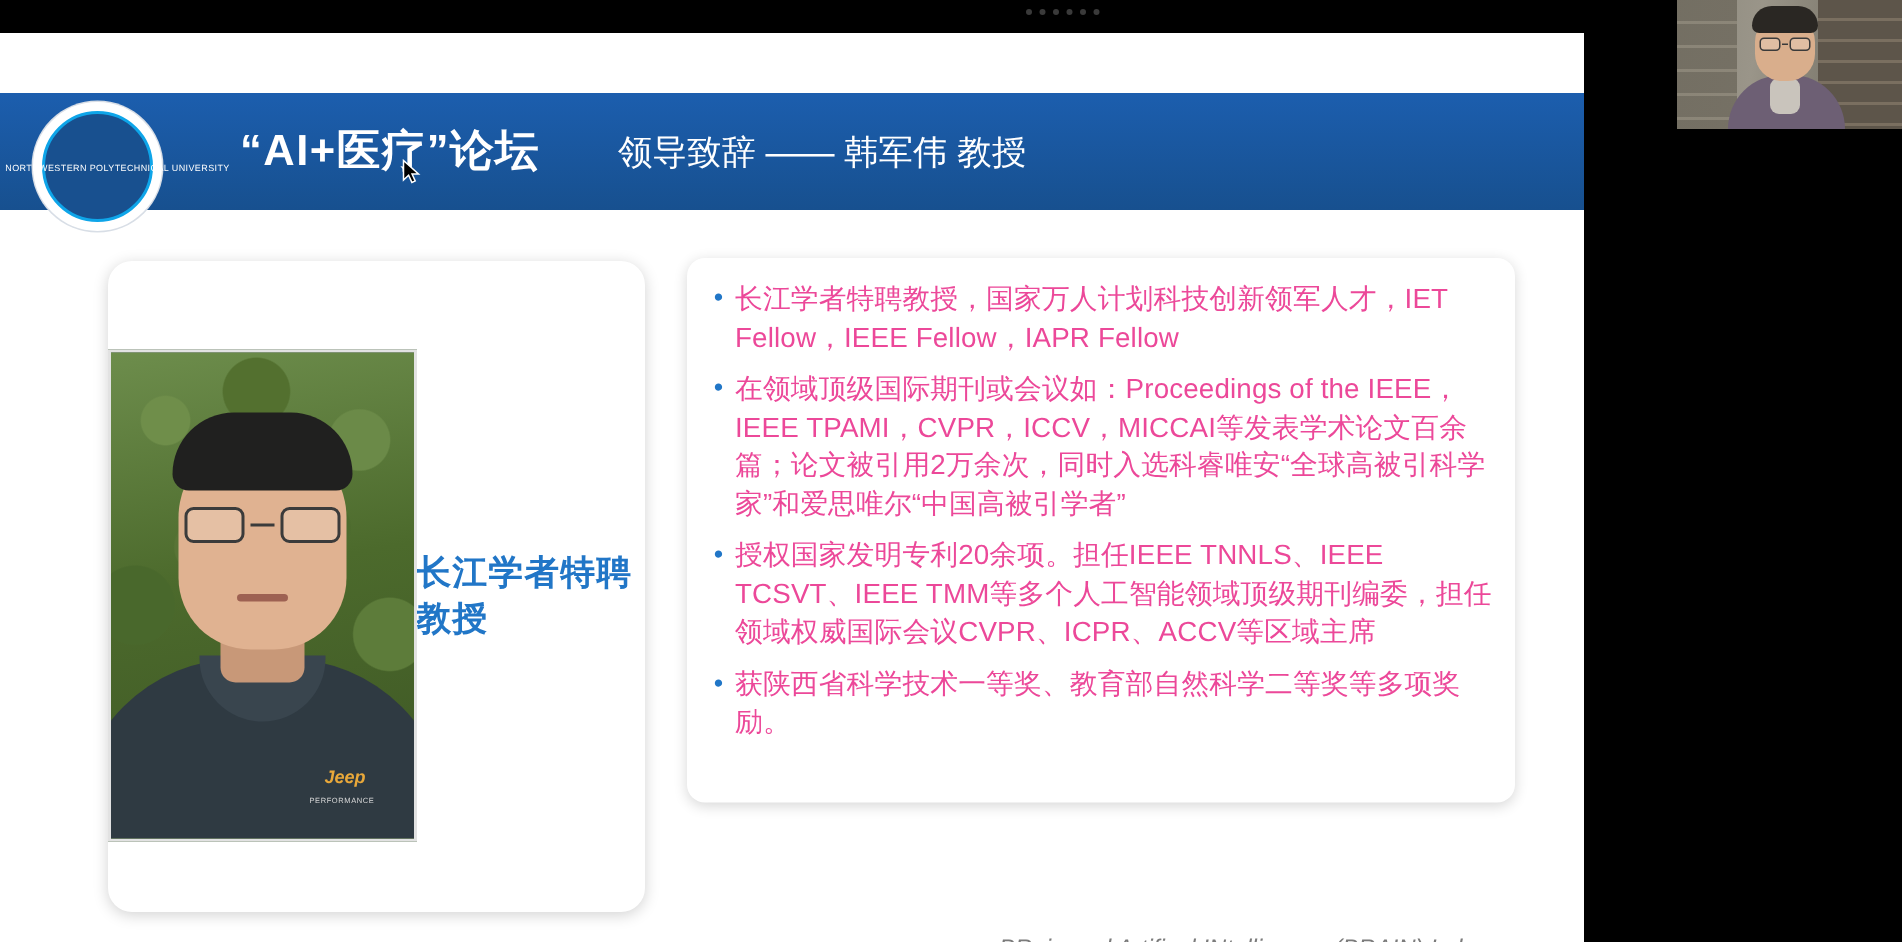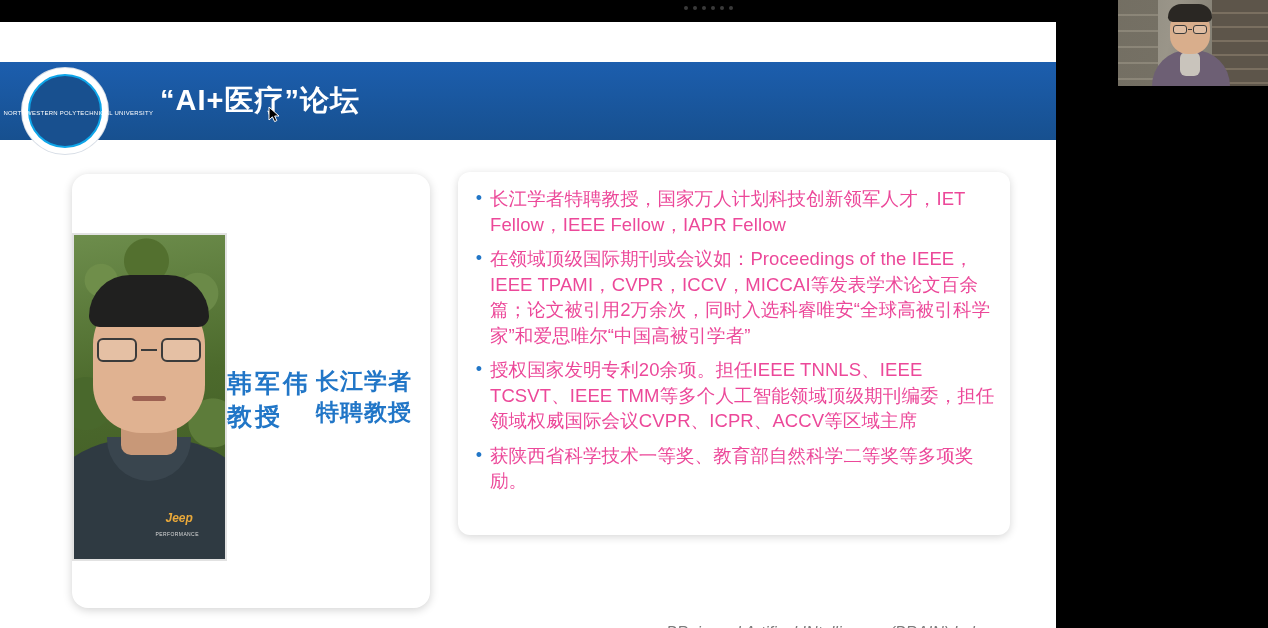--- a/index.html
+++ b/index.html
@@ -349,20 +349,21 @@
         <i></i>
     </div>
   </div>
 
   <div class="slide">
     <div class="slide-top-white"></div>
 
     <div class="header-band"></div>
     <div class="header-texts">
       <div class="slide-title">“AI+医疗”论坛</div>
+      <div class="slide-subtitle">领导致辞 —— 韩军伟 教授</div>
     </div>
 
     <div class="seal">
       <div class="seal-inner">
         <div class="seal-mark">西工大</div>
         <div class="seal-sub">NORTHWESTERN POLYTECHNICAL UNIVERSITY</div>
       </div>
     </div>
 
     <div class="photo-card">
@@ -375,21 +376,20 @@
         <div class="hair"></div>
         <div class="glasses">
           <span class="lens"></span>
             <span class="bridge"></span>
             <span class="lens"></span>
         </div>
         <div class="mouth"></div>
         <div class="jeep-logo">Jeep</div>
         <div class="jeep-sub">PERFORMANCE</div>
       </div>
-      <div class="photo-name">韩军伟    教授</div>
       <div class="photo-role">长江学者特聘教授</div>
     </div>
 
     <div class="bullets-panel">
       <div class="bullet">
         <span class="bullet-dot">•</span>
         <span class="bullet-text">长江学者特聘教授，国家万人计划科技创新领军人才，IET Fellow，IEEE Fellow，IAPR Fellow</span>
       </div>
       <div class="bullet">
         <span class="bullet-dot">•</span>

